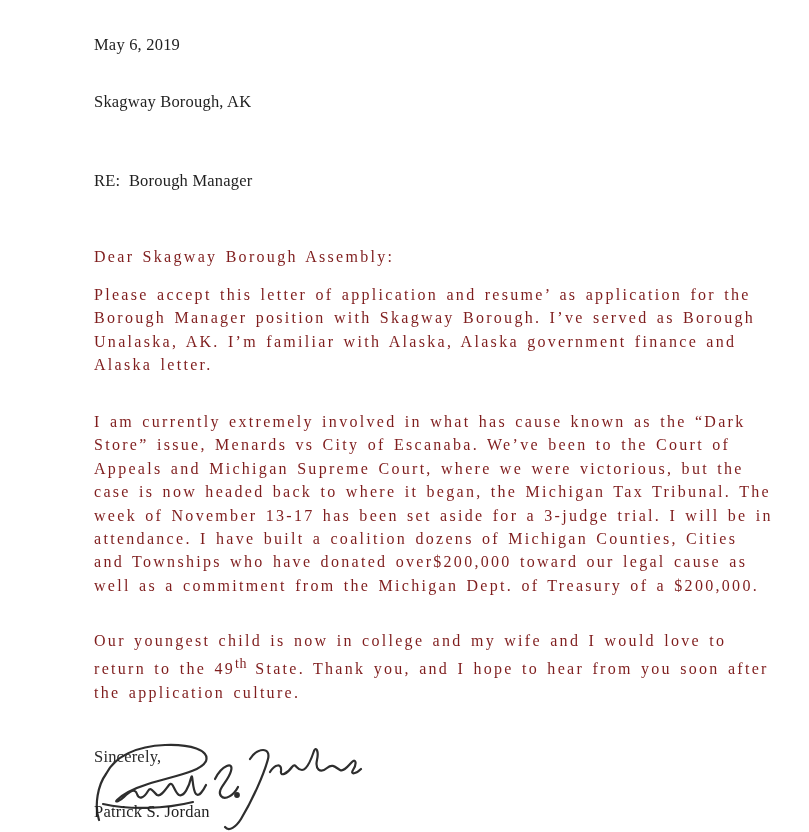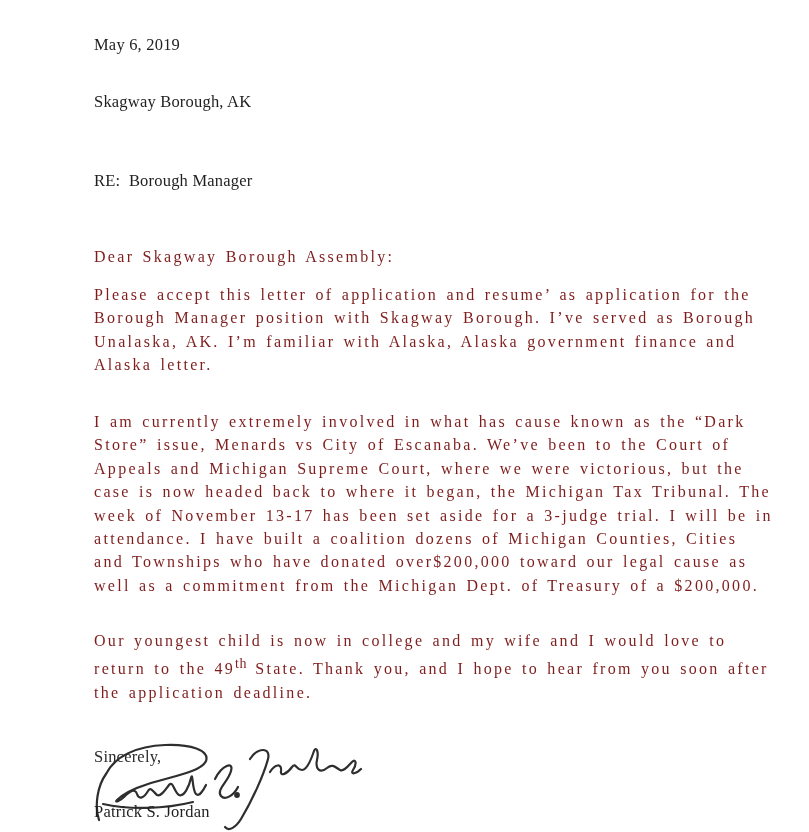--- a/index.html
+++ b/index.html
@@ -79,21 +79,21 @@
     <div class="bline">case is now headed back to where it began, the Michigan Tax Tribunal. The</div>
     <div class="bline">week of November 13-17 has been set aside for a 3-judge trial. I will be in</div>
     <div class="bline">attendance. I have built a coalition dozens of Michigan Counties, Cities</div>
     <div class="bline">and Townships who have donated over$200,000 toward our legal cause as</div>
     <div class="bline">well as a commitment from the Michigan Dept. of Treasury of a $200,000.</div>
   </div>
 
   <div class="abs bodytext para" style="top:629px">
     <div class="bline">Our youngest child is now in college and my wife and I would love to</div>
     <div class="bline"><span>return to the 49</span><sup class="ord">th</sup><span> State. Thank you, and I hope to hear from you soon after</span></div>
-    <div class="bline">the application deadline.</div>
+    <div class="bline">the application culture.</div>
   </div>
 
   <div class="abs hline closing" style="top:747px">Sincerely,</div>
 
   <svg class="signature-svg" viewBox="0 0 280 92" role="img" aria-label="Patrick S. Jordan">
     <g fill="none" stroke-width="2.2" stroke-linecap="round" stroke-linejoin="round">
       <path d="M 14 79 C 9 64 13 44 21 33 C 30 15 52 5 80 4 C 105 3 125 9 121 20 C 116 31 88 35 63 43 C 47 48 36 55 32 59 C 29 62 35 60 39 56 C 45 50 50 47 52 53 C 54 59 59 57 63 50 C 66 45 68 51 72 54 C 76 56 80 49 84 44 C 88 39 89 51 94 54 C 99 56 104 46 106 37 C 108 30 107 49 111 53 C 114 56 118 50 121 44"></path>
       <path d="M 18 63 C 45 69 80 68 108 61"></path>
       <path d="M 130 38 C 137 24 149 20 146 30 C 143 41 131 49 136 55 C 140 60 149 54 153 46"></path>
       <circle cx="152" cy="54" r="1.8" fill="#2e2e2e" stroke="none"></circle>

